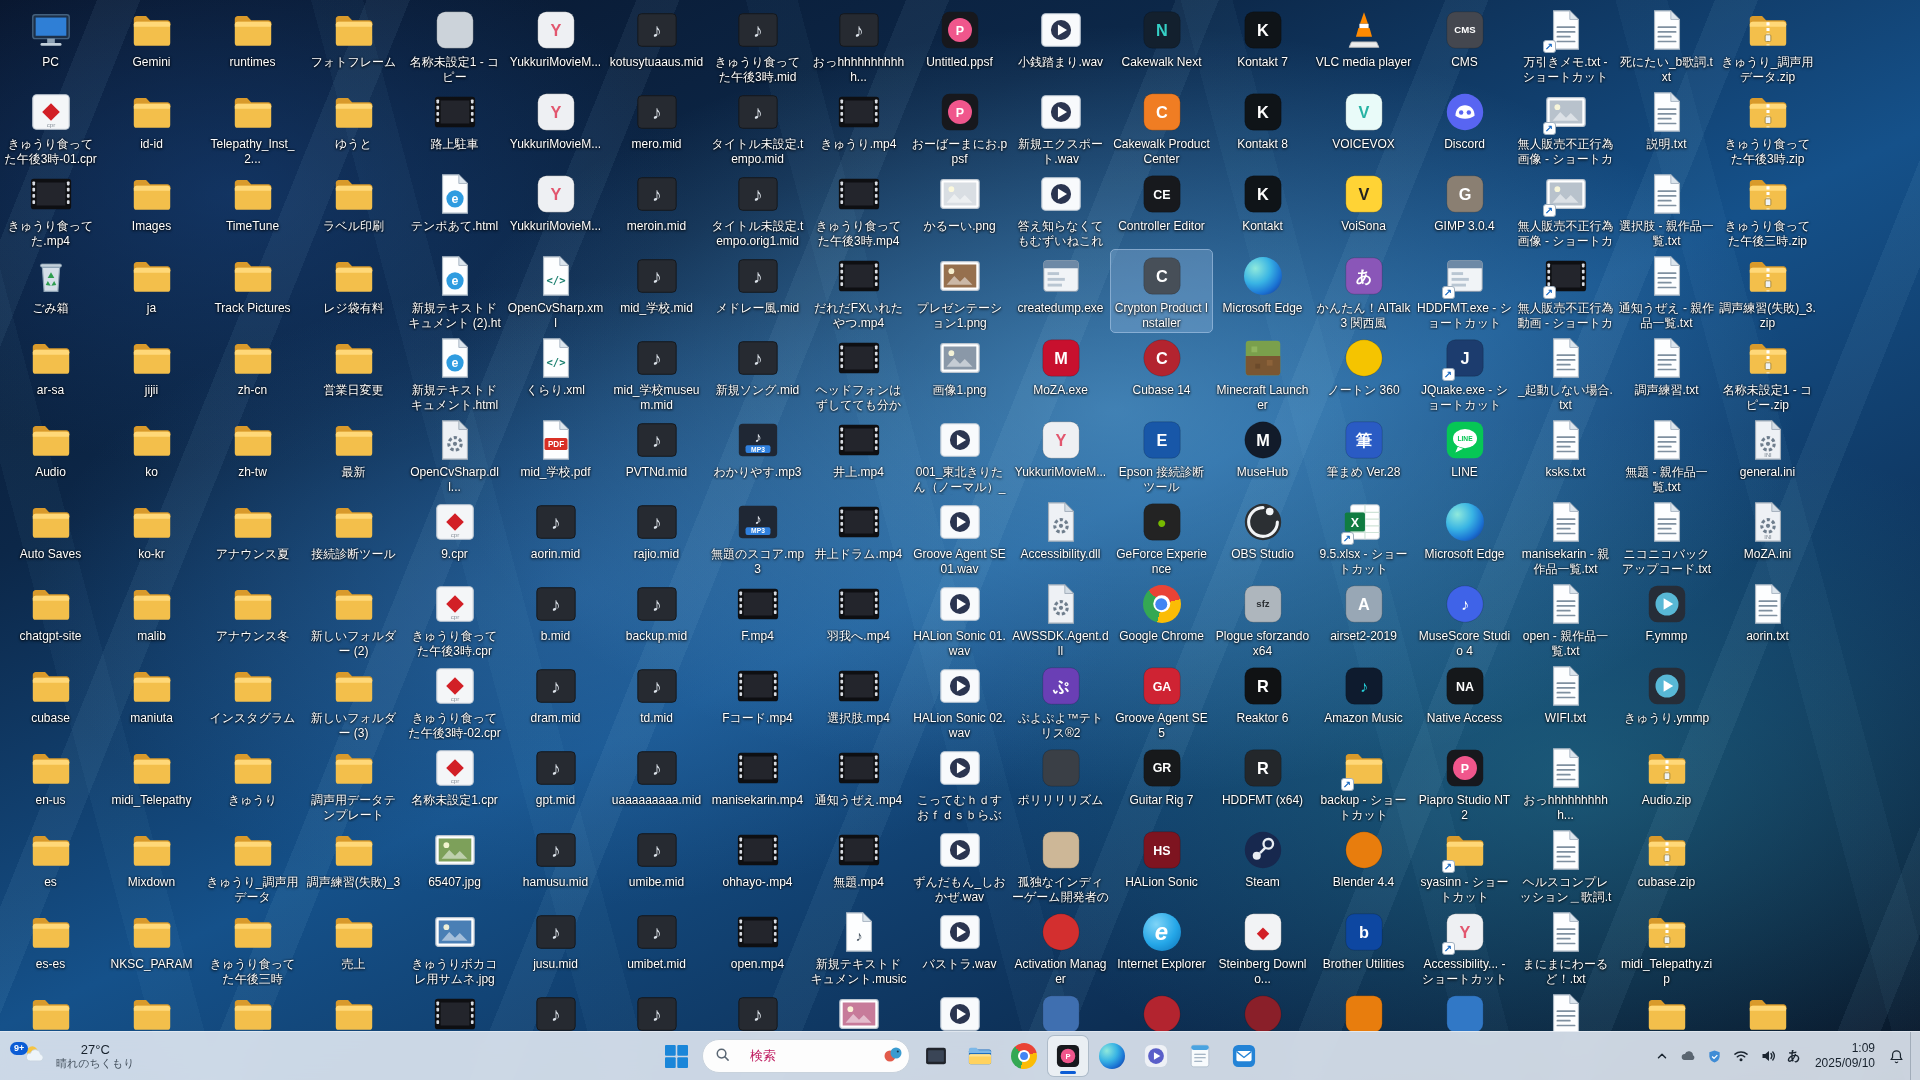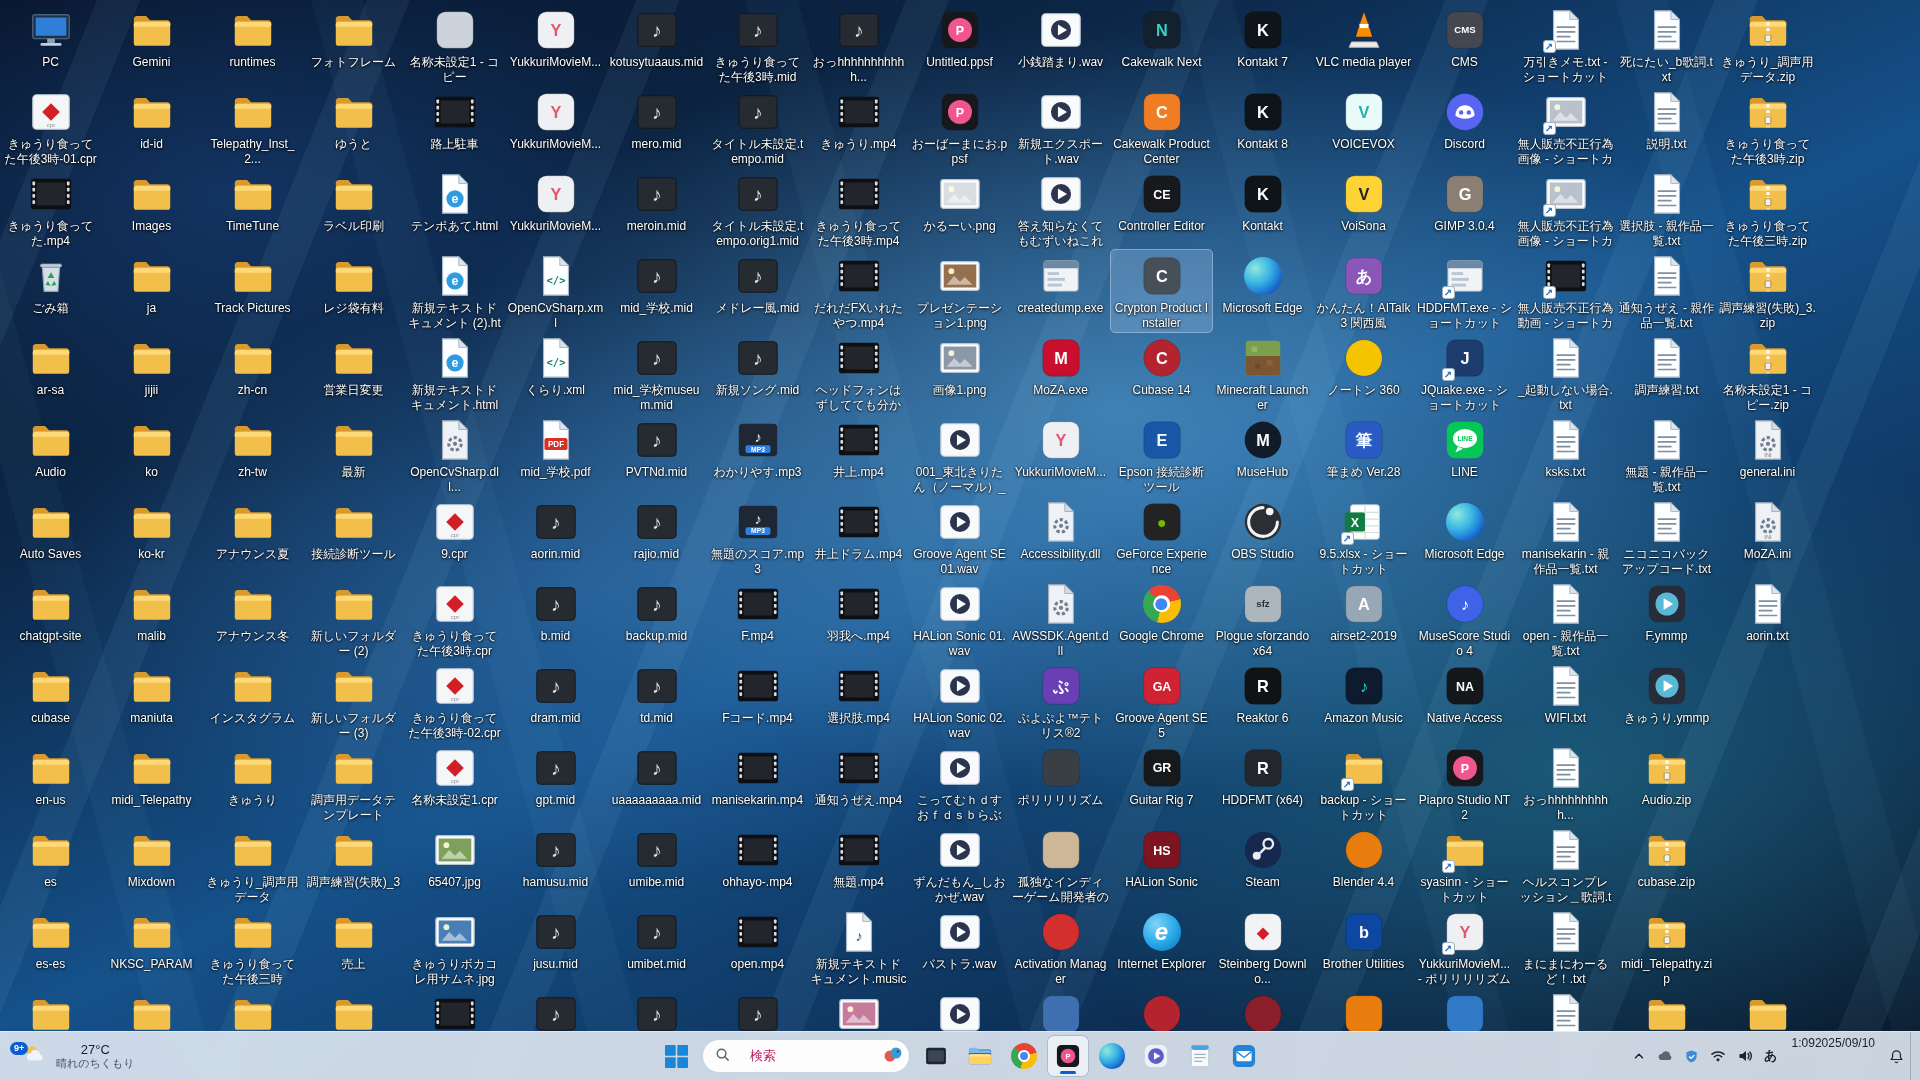--- a/index.html
+++ b/index.html
@@ -75,21 +75,21 @@
     display:flex;align-items:center;gap:20px;padding:0 5px 0 12px;color:#be185d;font-size:13px;box-sizing:border-box;}
   .search .sph{flex:1;text-align:left;}
   #tb-apps{display:flex;align-items:center;gap:4px;}
   .tbapp{width:40px;height:40px;border:none;background:transparent;border-radius:6px;display:flex;align-items:center;justify-content:center;position:relative;}
   .tbapp .tbi{width:28px;height:28px;display:flex;align-items:center;justify-content:center;}
   .tbapp.active{background:rgba(255,255,255,0.6);box-shadow:0 0 0 1px rgba(150,165,180,0.55);}
   .tbapp.active::after{content:"";position:absolute;bottom:2px;left:50%;transform:translateX(-50%);width:16px;height:3px;border-radius:2px;background:var(--accent,#0b5cd5);}
   .tb-right{margin-left:auto;display:flex;align-items:center;gap:1px;padding-right:4px;height:100%;}
   .trbtn{height:40px;display:flex;align-items:center;justify-content:center;padding:0 5px;border:none;background:transparent;border-radius:6px;color:#1b2530;}
   .trbtn.ime{font-size:13px;font-weight:bold;min-width:24px;}
-  .clock{display:flex;flex-direction:row;align-items:flex-start;justify-content:center;font-size:12px;line-height:15px;color:#17212c;padding:0 8px;border:none;background:transparent;border-radius:6px;height:40px;}
+  .clock{display:flex;flex-direction:column;align-items:flex-end;justify-content:center;font-size:12px;line-height:15px;color:#17212c;padding:0 8px;border:none;background:transparent;border-radius:6px;height:40px;}
   .showdesk{width:5px;height:100%;border-left:1px solid rgba(110,125,140,0.45);}
 </style>
 </head>
 <body>
 
 <div class="stage">
   <div class="wallpaper"></div>
   <div class="streaks"></div>
   <div id="desktop-grid">
       <div class="di">
@@ -2128,21 +2128,21 @@
         <div class="lbl">syasinn - ショートカット</div>
       </div>
       <div class="di">
         <div class="ic">
           <svg width="46" height="46" viewBox="0 0 48 48">
             <rect x="5" y="5" width="38" height="38" rx="9" fill="#eef0f3" stroke="rgba(0,0,0,0.18)" stroke-width="1"></rect>
             <text x="24" y="30.1" font-size="17" font-weight="bold" fill="#e2566e" text-anchor="middle" font-family="Liberation Sans, DejaVu Sans, sans-serif">Y</text>
           </svg>
           <span class="scb">↗</span>
         </div>
-        <div class="lbl">YukkuriMovieM... - ポリリリリズム</div>
+        <div class="lbl">Accessibility... - ショートカット</div>
       </div>
       <div class="di">
         <div class="ic">
           <svg width="46" height="46" viewBox="0 0 48 48">
             <rect x="5" y="5" width="38" height="38" rx="9" fill="#3178c6" stroke="rgba(0,0,0,0.18)" stroke-width="1"></rect>
           </svg>
         </div>
         <div class="lbl"></div>
       </div>
       <div class="di">

